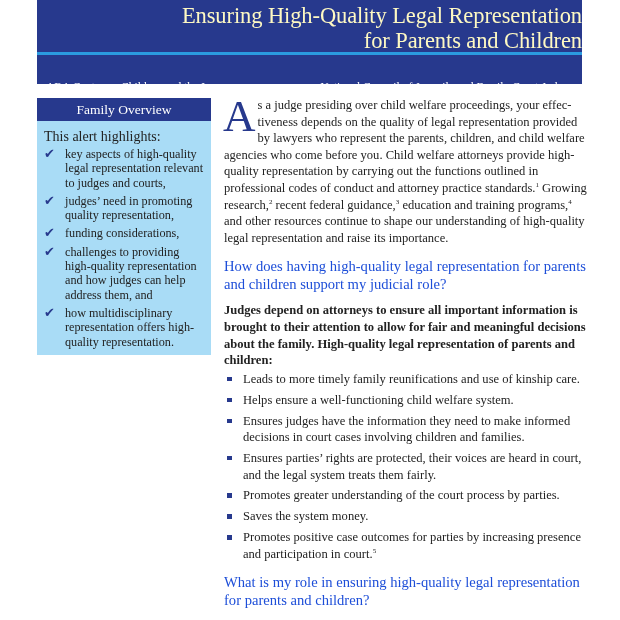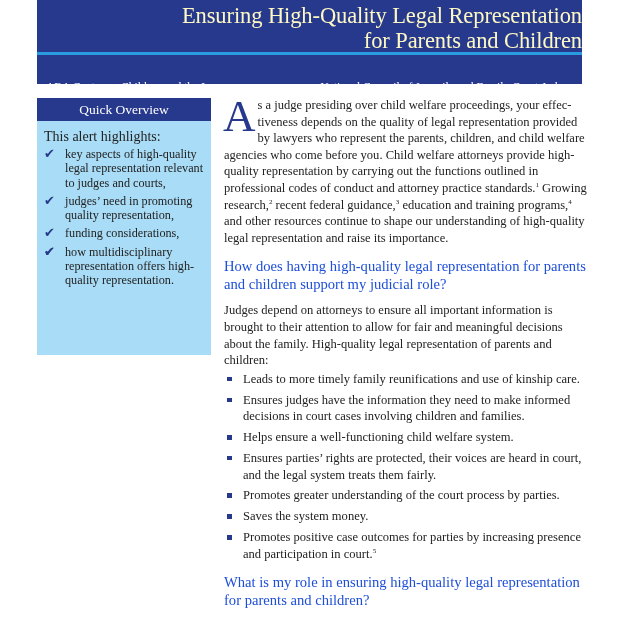--- a/index.html
+++ b/index.html
@@ -55,21 +55,21 @@
   }
   .intro-para { margin: 0; text-align: left; }
   .dropcap {
     float: left; font-size: 45px; line-height: 34px; color: #27398d;
     margin: 2px 2px 0 -1px; height: 32px;
   }
   sup { font-size: 7px; line-height: 0; vertical-align: 5px; }
   .section-head {
     color: #1d4ed8; font-size: 14.6px; line-height: 17.5px; margin: 12px 0 9px 0;
   }
-  .para { margin: 0 0 1px 0; }
+  .para { margin: 0 0 1px 0; font-weight: bold; }
   .bullets { list-style: none; margin: 2px 0 0 0; padding: 0; }
   .bullet {
     position: relative; padding-left: 19px; margin-bottom: 4.3px;
   }
   .bullet-mark {
     position: absolute; left: 3px; top: 6px; width: 4.5px; height: 4.5px;
     background: #27398d;
   }
 </style>
 </head>
@@ -81,40 +81,40 @@
     <div>for Parents and Children</div>
   </div>
   <div class="banner-rule"></div>
   <div class="banner-sub">
     <span class="left">ABA Center on Children and the Law</span>
     <span class="right">National Council of Juvenile and Family Court Judges</span>
   </div>
 </div>
 
 <div class="overview">
-  <div class="overview-head">Quick Overview</div>
+  <div class="overview-head">Family Overview</div>
   <div class="overview-intro">This alert highlights:</div>
   <ul class="ov-list">
     <li class="ov-item"><span class="ov-check">✔</span><span>key aspects of high-quality legal representation relevant to judges and courts,</span></li>
     <li class="ov-item"><span class="ov-check">✔</span><span>judges’ need in promoting quality representation,</span></li>
     <li class="ov-item"><span class="ov-check">✔</span><span>funding considerations,</span></li>
-    <li class="ov-item"><span class="ov-check">✔</span></li>
+    <li class="ov-item"><span class="ov-check">✔</span><span>challenges to providing high-quality representation and how judges can help address them, and</span></li>
     <li class="ov-item"><span class="ov-check">✔</span><span>how multidisciplinary representation offers high-quality representation.</span></li>
   </ul>
 </div>
 
 <div class="main">
   <p class="intro-para"><span class="dropcap">A</span><span>s a judge presiding over child welfare proceedings, your effec­tiveness depends on the quality of legal representation provid­ed by lawyers who represent the parents, children, and child welfare agencies who come before you. Child welfare attorneys provide high-quality representation by carrying out the functions outlined in professional codes of conduct and attorney practice standards.</span><sup>1</sup><span> Growing research,</span><sup>2</sup><span> recent federal guidance,</span><sup>3</sup><span> education and training programs,</span><sup>4</sup><span> and other resources continue to shape our understanding of high-quality legal representation and raise its importance.</span></p>
 
   <div class="section-head">How does having high-quality legal representation for parents and children support my judicial role?</div>
   <p class="para">Judges depend on attorneys to ensure all important information is brought to their attention to allow for fair and meaningful decisions about the family. High-quality legal representation of parents and children:</p>
   <ul class="bullets">
     <li class="bullet"><span class="bullet-mark"></span><span>Leads to more timely family reunifications and use of kinship care.</span></li>
+    <li class="bullet"><span class="bullet-mark"></span><span>Helps ensure a well-functioning child welfare system.</span></li>
     <li class="bullet"><span class="bullet-mark"></span><span>Ensures judges have the information they need to make informed decisions in court cases involving children and families.</span></li>
-    <li class="bullet"><span class="bullet-mark"></span><span>Helps ensure a well-functioning child welfare system.</span></li>
     <li class="bullet"><span class="bullet-mark"></span><span>Ensures parties’ rights are protected, their voices are heard in court, and the legal system treats them fairly.</span></li>
     <li class="bullet"><span class="bullet-mark"></span><span>Promotes greater understanding of the court process by parties.</span></li>
     <li class="bullet"><span class="bullet-mark"></span><span>Saves the system money.</span></li>
     <li class="bullet"><span class="bullet-mark"></span><span>Promotes positive case outcomes for parties by increasing presence and participation in court.</span><sup>5</sup></li>
   </ul>
 
   <div class="section-head">What is my role in ensuring high-quality legal representation for parents and children?</div>
   <p class="para">Judges can set the tone for the level and quality of legal representation attorneys provide in child welfare proceedings. Steps judges can take to promote high-quality legal representation include:</p>
 
 </div>

